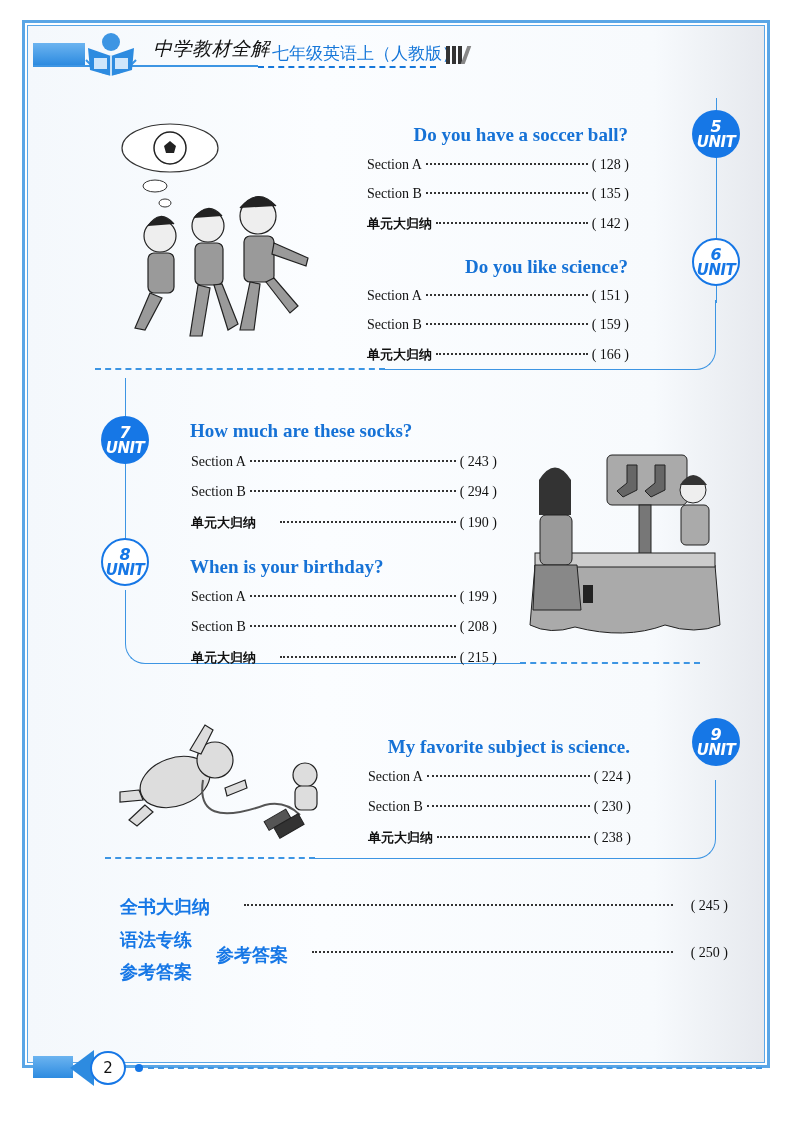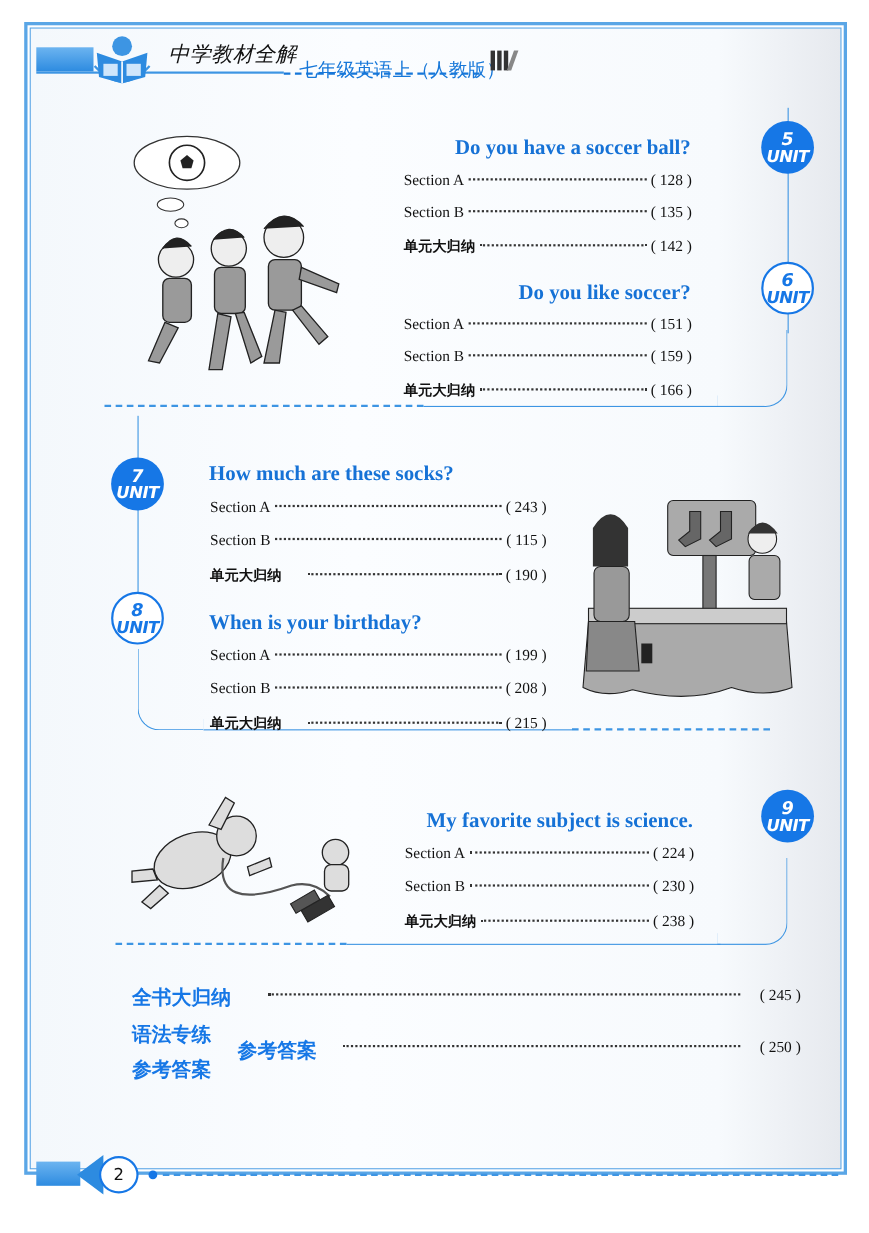--- a/index.html
+++ b/index.html
@@ -11,21 +11,21 @@
   .frame-inner { position: absolute; left: 27px; top: 25px; width: 738px; height: 1038px;
     border: 1px solid #5aa6e6; background: linear-gradient(90deg, #f4f8fc 0%, #fbfdff 40%, #f7fafd 85%, #e6e9ee 100%); }
 
   
   .hdr-bar { position: absolute; left: 33px; top: 43px; width: 52px; height: 22px;
     background: linear-gradient(180deg, #6cb4f0 0%, #2d8be0 100%); }
   .hdr-line { position: absolute; left: 33px; top: 65px; width: 225px; height: 2px; background: #3d95e3; }
   .hdr-logo { position: absolute; left: 82px; top: 30px; width: 58px; height: 50px; }
   .hdr-title { position: absolute; left: 153px; top: 36px; font-family: "DejaVu Sans", sans-serif;
     font-style: italic; font-size: 19px; color: #111; letter-spacing: 0.5px; }
-  .hdr-sub { position: absolute; left: 272px; top: 52px; font-family: "DejaVu Sans", sans-serif;
+  .hdr-sub { position: absolute; left: 272px; top: 42px; font-family: "DejaVu Sans", sans-serif;
     font-size: 17px; color: #1677d9; }
   .hdr-dash { position: absolute; left: 258px; top: 66px; width: 178px; border-top: 2px dashed #1677d9; }
   .hdr-bars { position: absolute; left: 446px; top: 46px; display: flex; gap: 2px; }
   .hdr-bars span { width: 4px; height: 18px; background: #333; display: block; }
   .hdr-bars span.slant { transform: skewX(-20deg); background: #888; }
 
   
   .badge { position: absolute; width: 48px; height: 48px; border-radius: 50%;
     display: flex; flex-direction: column; align-items: center; justify-content: center;
     font-family: "DejaVu Sans", sans-serif; font-style: italic; font-weight: bold; line-height: 1; }
@@ -183,21 +183,21 @@
 <div class="toc-row" style="left:367px;top:215px;width:262px">
   <span class="lbl cn">单元大归纳</span>
     <span class="dots"></span>
     <span class="pg">( 142 )</span>
 </div>
 
 <div class="badge outline" style="left:692px;top:238px">
   <span class="num">6</span>
     <span class="unit">UNIT</span>
 </div>
-<div class="unit-title" style="right:162px;top:256px">Do you like soccer?</div>
+<div class="unit-title" style="right:162px;top:256px">Do you like science?</div>
 <div class="toc-row" style="left:367px;top:288px;width:262px">
   <span class="lbl">Section A</span>
     <span class="dots"></span>
     <span class="pg">( 151 )</span>
 </div>
 <div class="toc-row" style="left:367px;top:317px;width:262px">
   <span class="lbl">Section B</span>
     <span class="dots"></span>
     <span class="pg">( 159 )</span>
 </div>
@@ -213,21 +213,21 @@
 </div>
 <div class="unit-title" style="left:190px;top:420px">How much are these socks?</div>
 <div class="toc-row" style="left:191px;top:454px;width:306px">
   <span class="lbl">Section A</span>
     <span class="dots"></span>
     <span class="pg">( 243 )</span>
 </div>
 <div class="toc-row" style="left:191px;top:484px;width:306px">
   <span class="lbl">Section B</span>
     <span class="dots"></span>
-    <span class="pg">( 115 )</span>
+    <span class="pg">( 294 )</span>
 </div>
 <div class="toc-row" style="left:191px;top:514px;width:306px">
   <span class="lbl cn" style="margin-right:20px">单元大归纳</span>
     <span class="dots"></span>
     <span class="pg">( 190 )</span>
 </div>
 
 <div class="badge outline" style="left:101px;top:538px">
   <span class="num">8</span>
     <span class="unit">UNIT</span>

